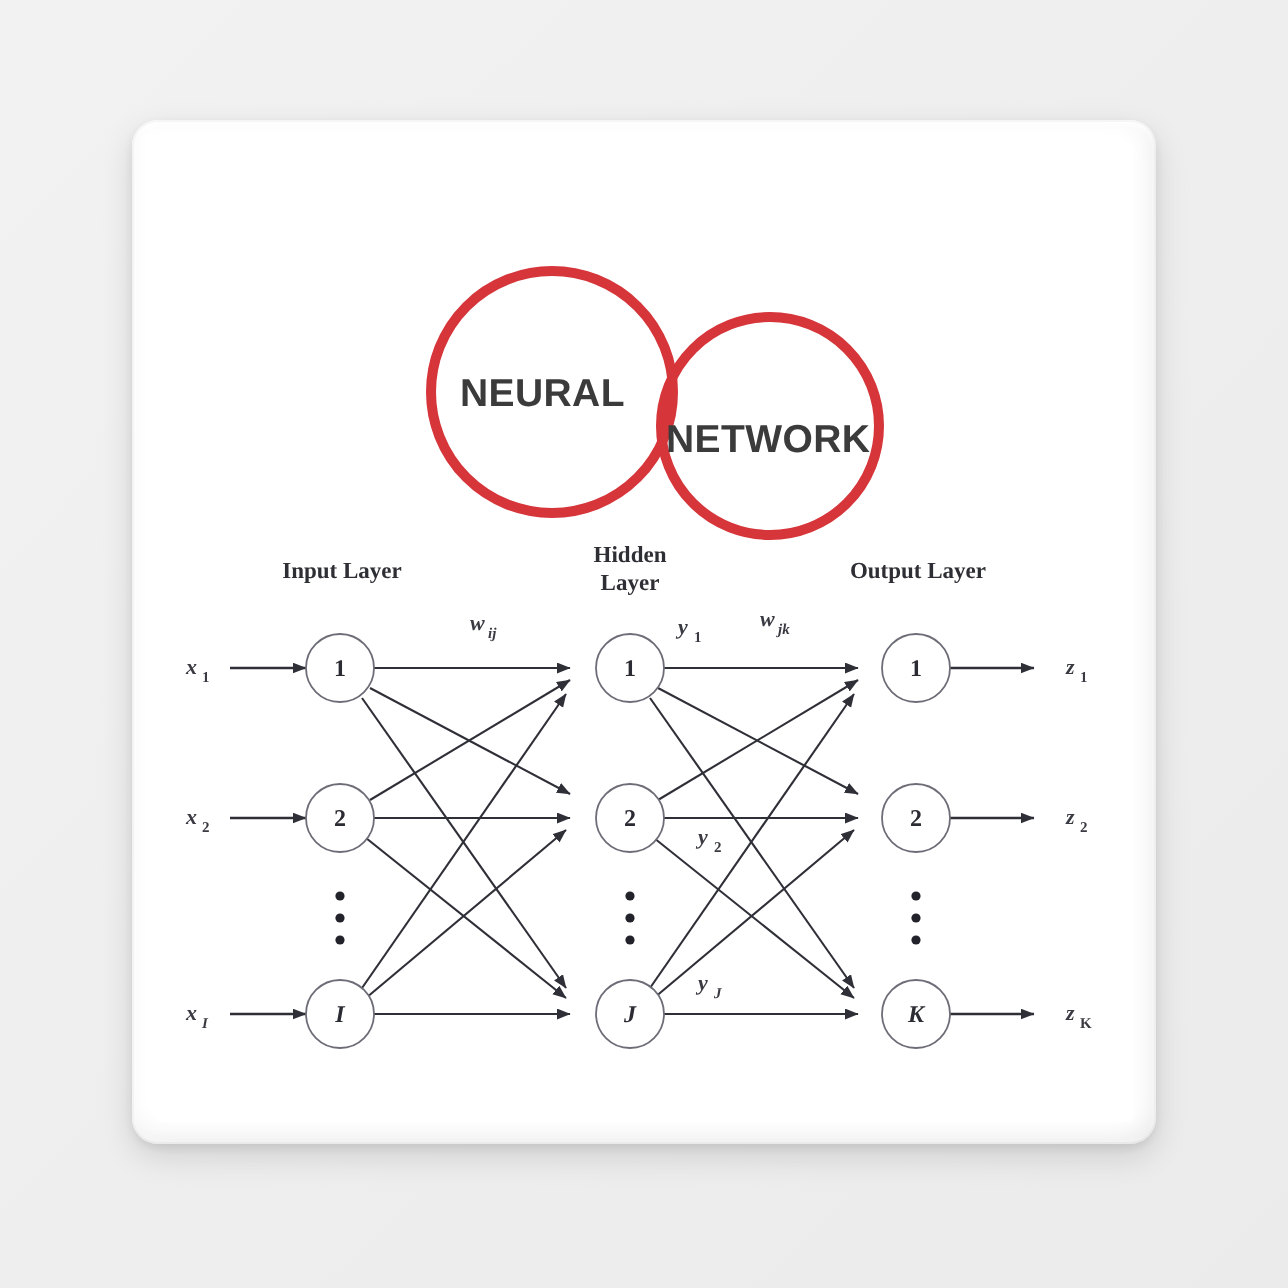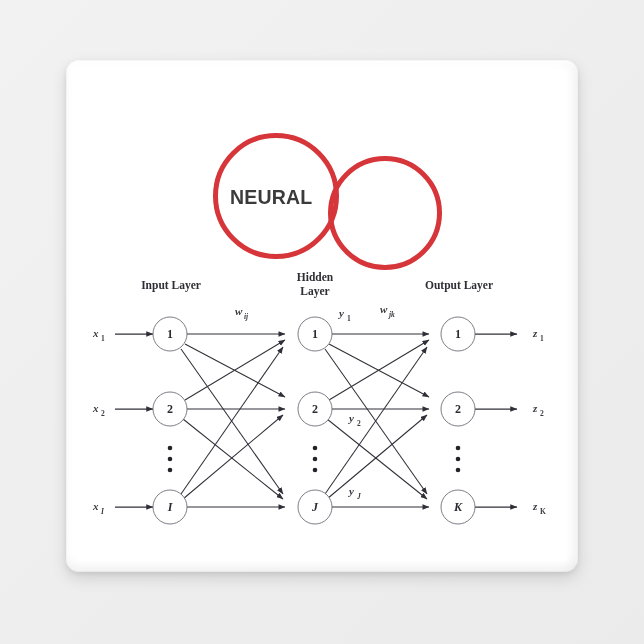--- a/index.html
+++ b/index.html
@@ -176,20 +176,21 @@
 
   <div id="magnet">
     <div id="magnet-bevel"></div>
 
     <div id="face">
 
       <div id="logo">
         <div class="logo-circle" id="logo-circle-left"></div>
         <div class="logo-circle" id="logo-circle-right"></div>
         <div class="logo-word" id="logo-word-neural">NEURAL</div>
+        <div class="logo-word" id="logo-word-network">NETWORK</div>
       </div>
 
       <div id="diagram">
         <svg width="490" height="290" viewBox="0 0 490 290" xmlns="http://www.w3.org/2000/svg">
 
           <defs>
             <marker id="ah" markerWidth="7" markerHeight="7" refX="6.2" refY="2.6" orient="auto">
               <path d="M0,0 L6.5,2.6 L0,5.2 Z" fill="#2f2f38"></path>
             </marker>
             <marker id="ahs" markerWidth="6" markerHeight="6" refX="5.4" refY="2.2" orient="auto">

